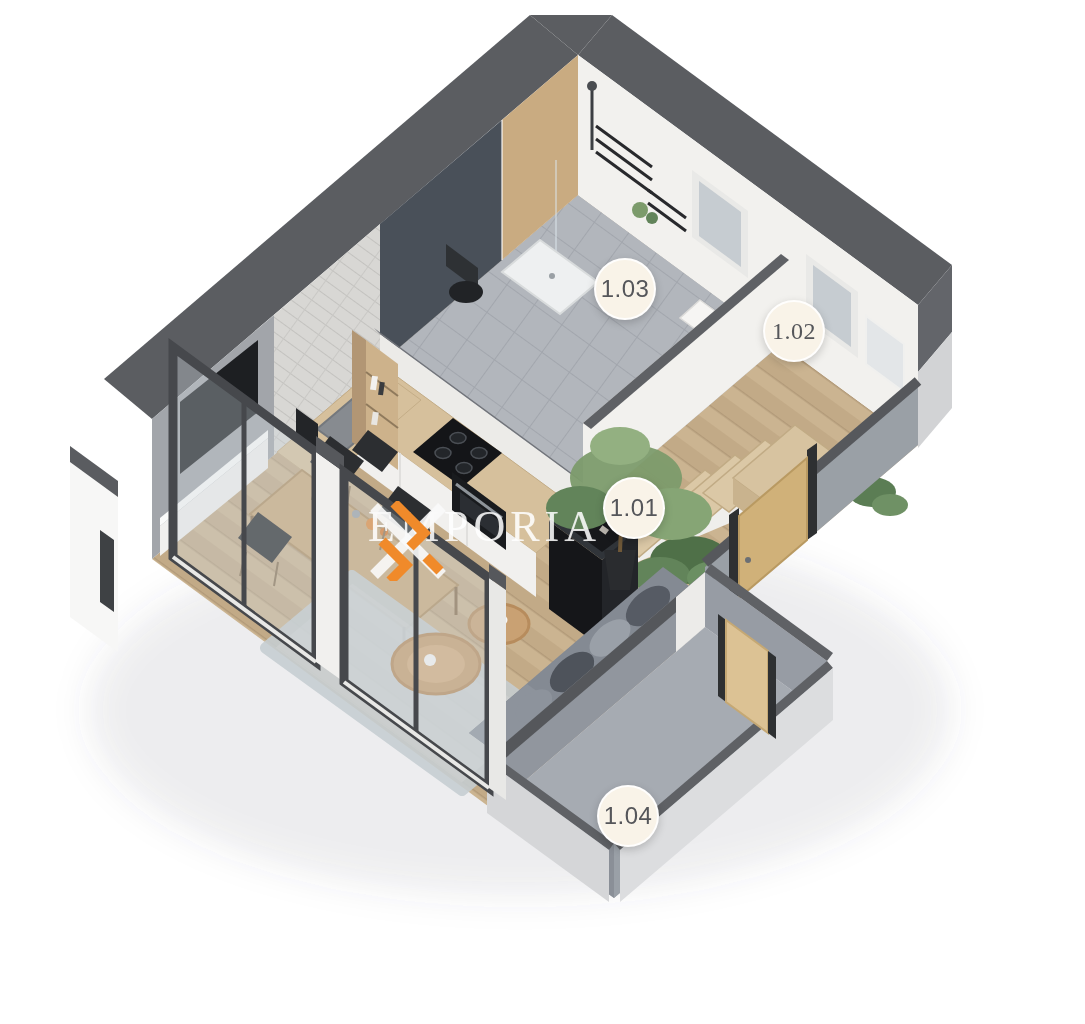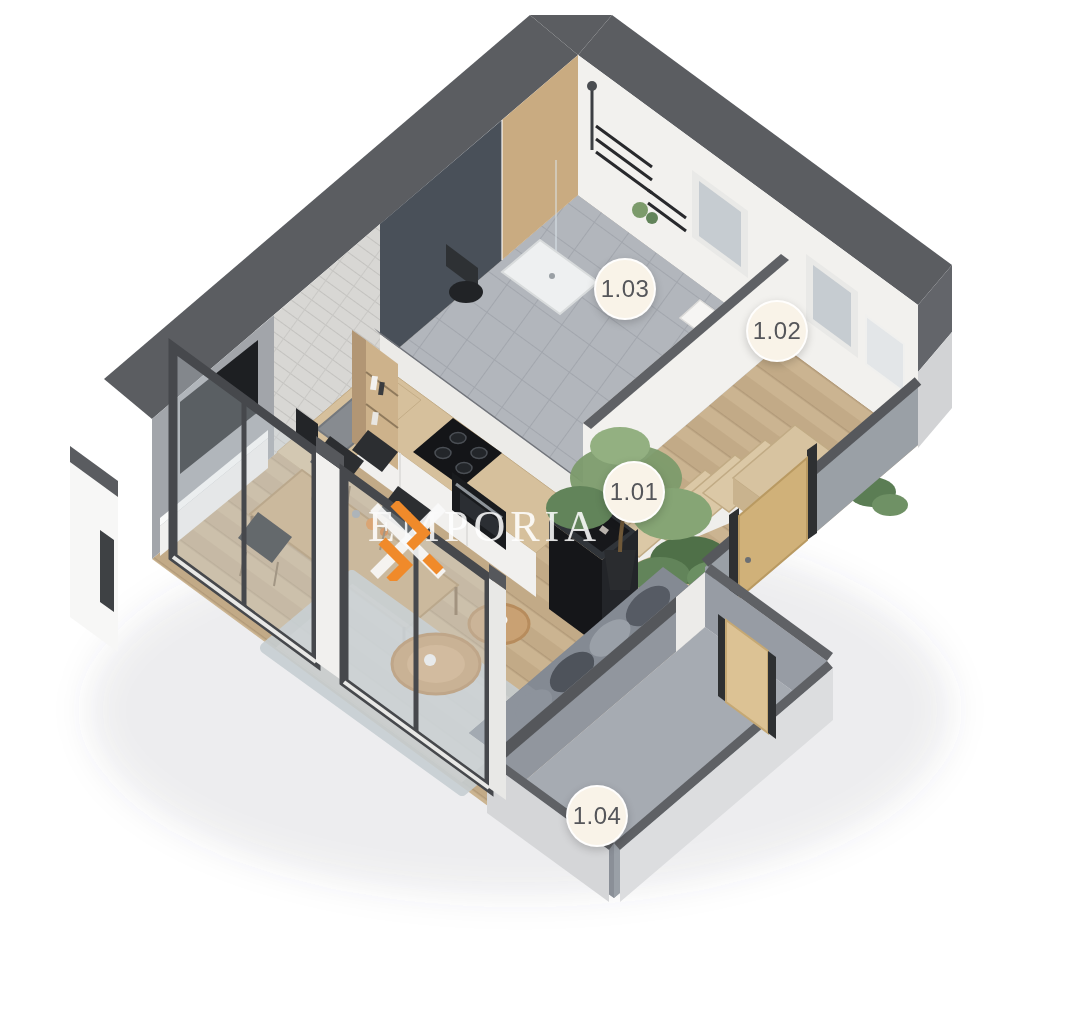--- a/index.html
+++ b/index.html
@@ -308,30 +308,30 @@
     <polygon points="489,788 506,800 506,590 489,578" fill="#e8e8e6"></polygon>
     <polygon points="489,578 506,590 506,576 489,564" fill="#56585c"></polygon>
     <g>
       <polygon points="70,446 118,481 118,652 70,617" fill="#f7f7f6"></polygon>
       <polygon points="70,446 118,481 118,497 70,462" fill="#5a5c60"></polygon>
       <polygon points="100,530 114,540 114,612 100,602" fill="#3e4144"></polygon>
     </g>
   </g>
 </svg>
 
-<div class="room-label" style="left: 634px; top: 492px; text-align: right;">
+<div class="room-label" style="left: 634px; top: 508px; text-align: right;">
   <span>1.01</span>
 </div>
-<div class="room-label" style="left: 777px; top: 331px;">
+<div class="room-label" style="left: 794px; top: 331px; font-family: Liberation Serif, serif;">
   <span>1.02</span>
 </div>
 <div class="room-label" style="left: 625px; top: 289px;">
   <span>1.03</span>
 </div>
-<div class="room-label" style="left: 597px; top: 816px; justify-content: center;">
+<div class="room-label" style="left: 628px; top: 816px; justify-content: center;">
   <span>1.04</span>
 </div>
 
 <div class="watermark">
   <svg width="80" height="80" viewBox="0 0 80 80">
     <path d="M6,6 L74,74" stroke="rgba(250,250,250,0.9)" stroke-width="11" fill="none"></path>
     <path d="M74,6 L6,74" stroke="rgba(250,250,250,0.9)" stroke-width="11" fill="none"></path>
     <path d="M26,2 L56,32 L42,46" stroke="var(--accent,#F08A2A)" stroke-width="10" fill="none"></path>
     <path d="M14,40 L38,64 L22,80" stroke="var(--accent,#F08A2A)" stroke-width="10" fill="none"></path>
     <path d="M58,56 L72,70" stroke="var(--accent,#F08A2A)" stroke-width="10" fill="none"></path>

